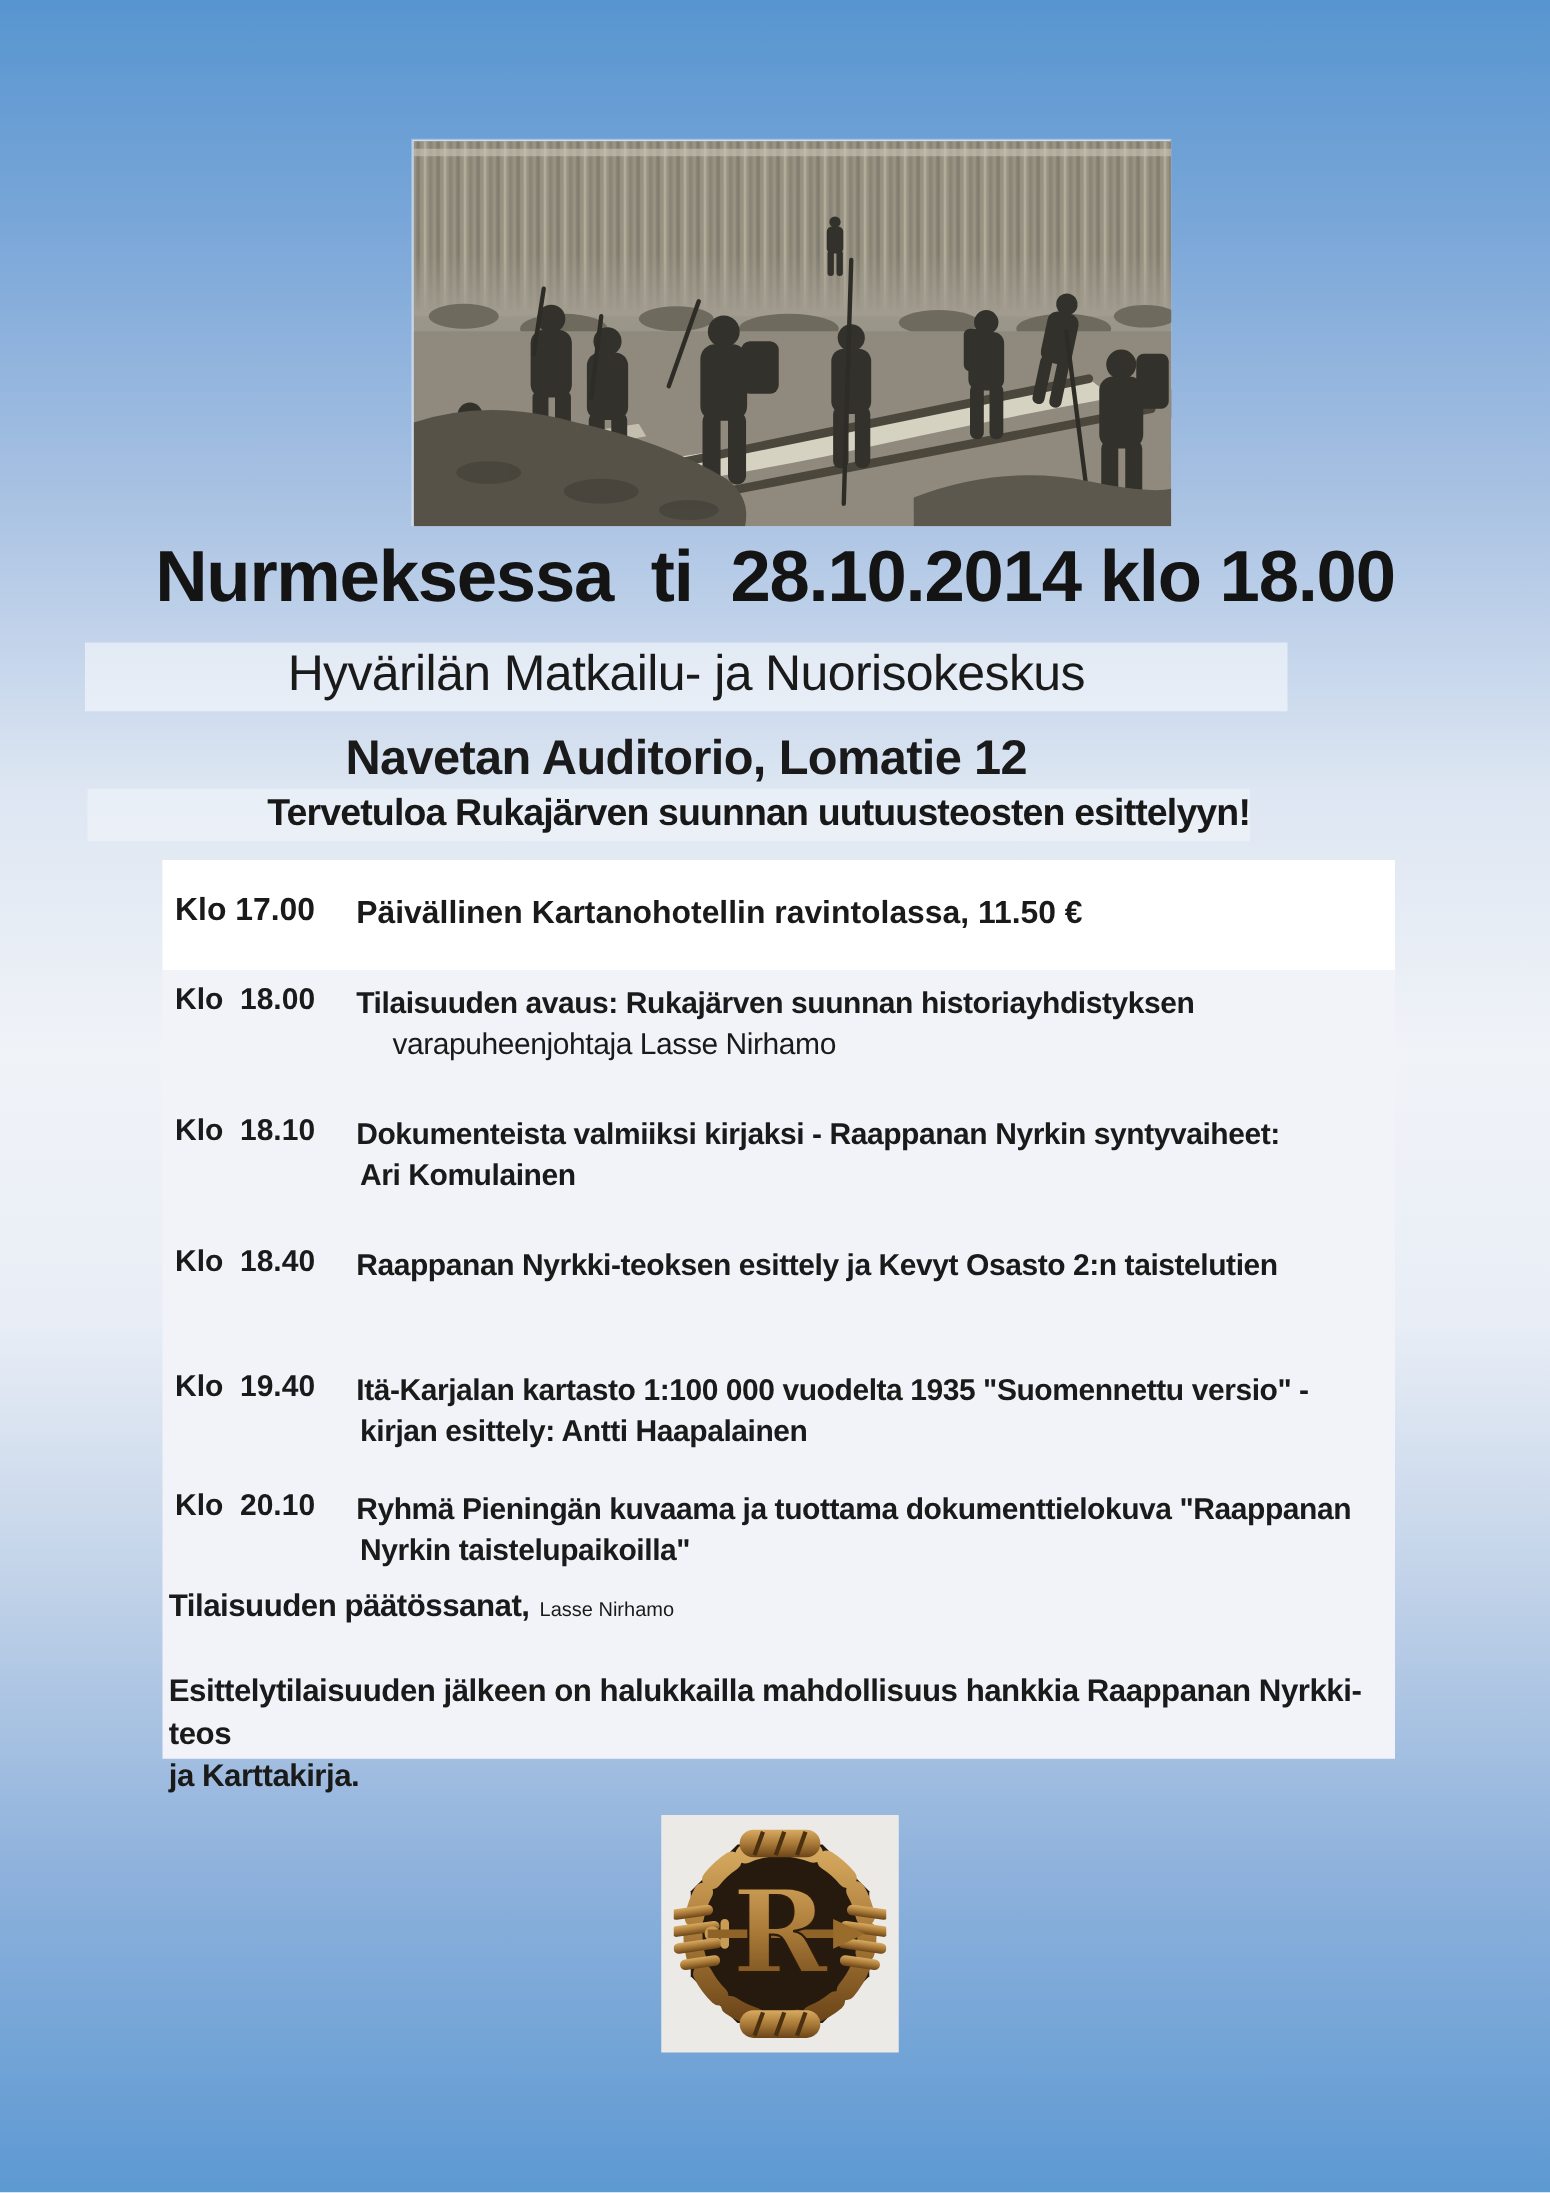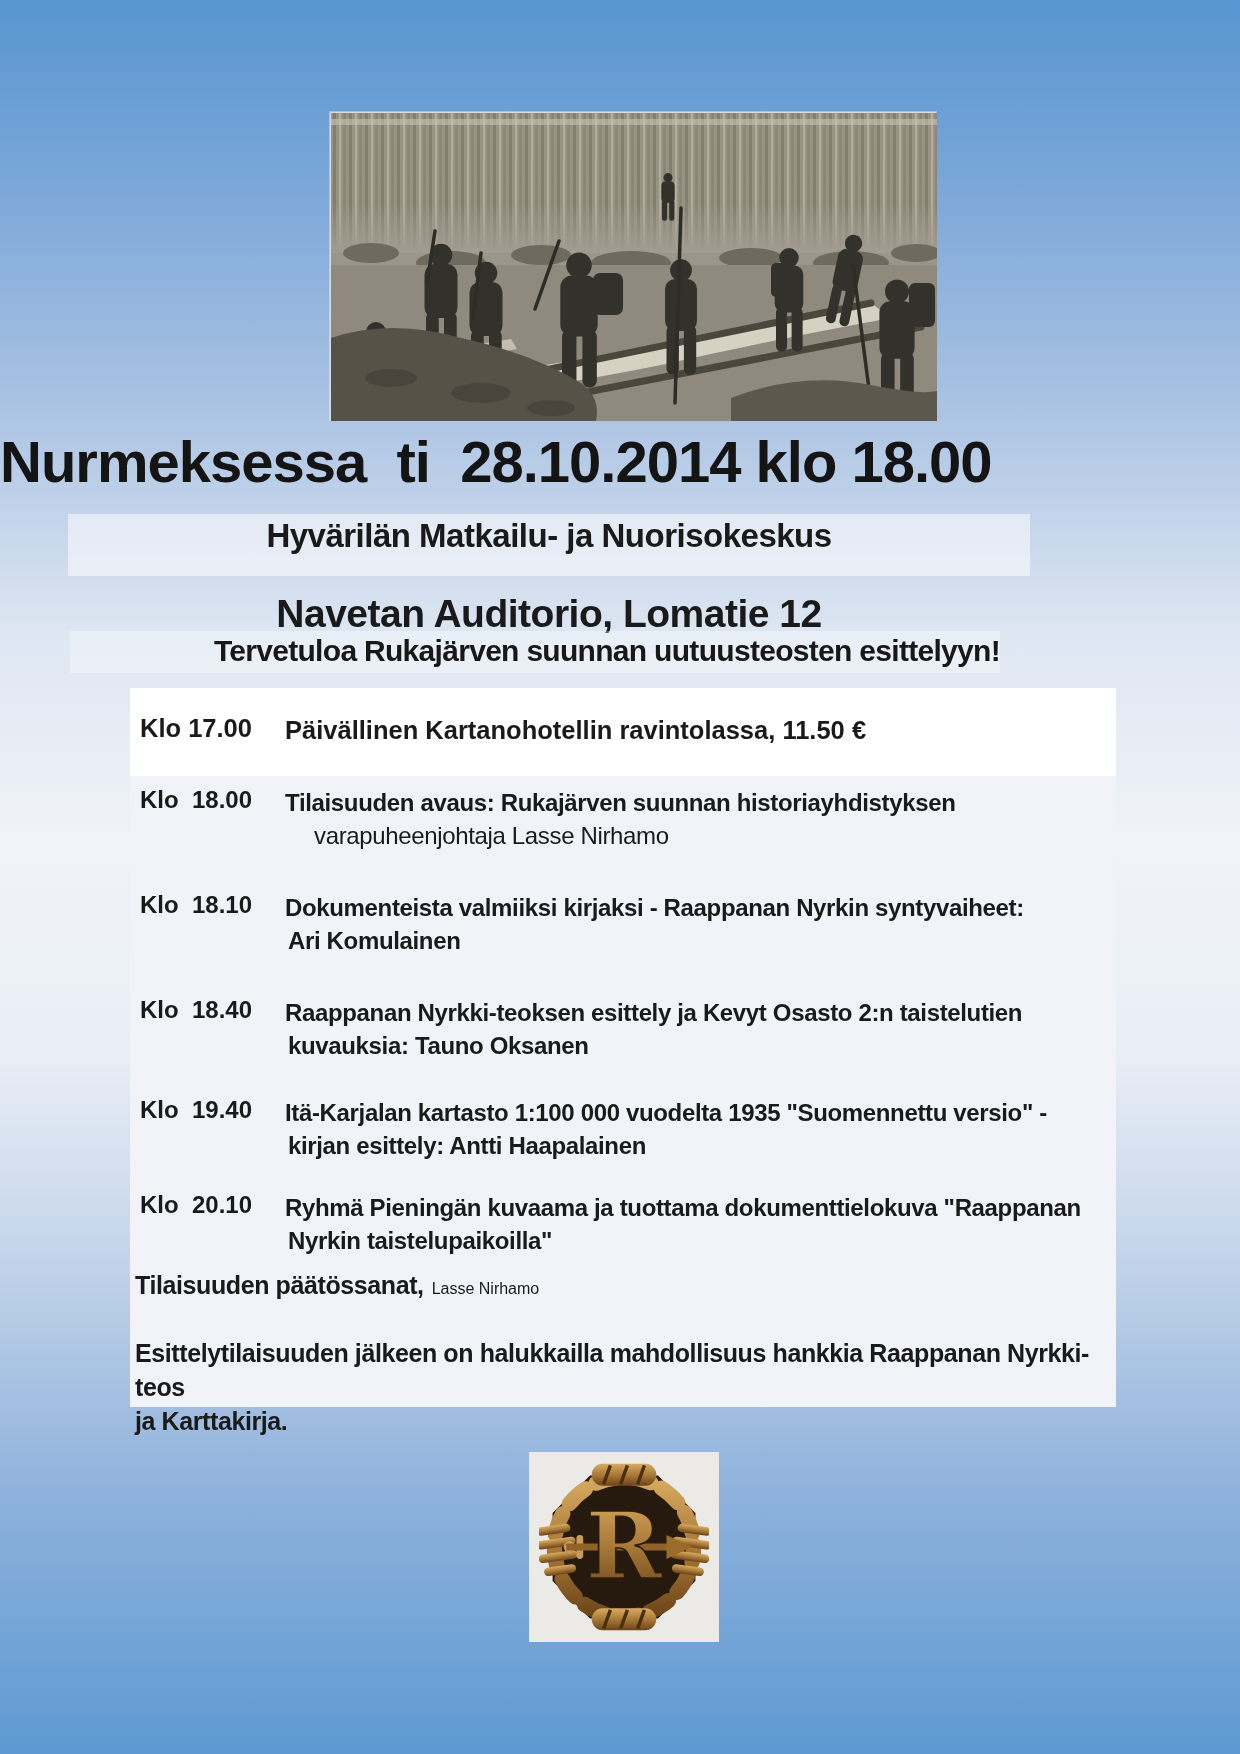--- a/index.html
+++ b/index.html
@@ -13,29 +13,29 @@
       #f0f3f8 48%, #e9eef6 60%, #c2d3e9 72%, #8fb2dc 85%, #5d99d2 100%);
   }
 
   .photo {
     position:absolute; left:330px; top:112px; width:606px; height:308px;
     border:1px solid #d7dce4; box-shadow:0 0 0 1px rgba(255,255,255,.35);
   }
   .photo svg { display:block; }
 
   .title {
-    position:absolute; top:428px; left:0; width:1240px; 
+    position:absolute; top:428px; left:0; width:1240px; text-align:center;
     font-size:58px; font-weight:700; letter-spacing:-1px; color:#141414;
     white-space:pre;
   }
 
   .venue-wrap { position:absolute; left:68px; top:514px; width:962px; text-align:center; }
   .venue-name {
-    font-size:33px; font-weight:700; letter-spacing:-.5px;
-    background:rgba(255,255,255,.52); padding:3px 0 21px;
+    font-size:40px; font-weight:400; letter-spacing:-.5px;
+    background:rgba(255,255,255,.52); padding:3px 0 7px;
   }
   .venue-address { font-size:39px; font-weight:700; letter-spacing:-.5px; padding:16px 0 2px; }
 
   .welcome-wrap {
     position:absolute; left:70px; top:631px; width:930px; text-align:right;
     background:rgba(255,255,255,.35); padding:3px 0 5px;
   }
   .welcome { font-size:30px; font-weight:700; letter-spacing:-.7px; color:#181818; }
 
   .panel { position:absolute; left:130px; top:688px; width:986px; height:719px; background:#f1f3f8; }
@@ -180,21 +180,20 @@
       <div class="d">
         <div>Dokumenteista valmiiksi kirjaksi - Raappanan Nyrkin syntyvaiheet:</div>
         <div>Ari Komulainen</div>
       </div>
     </div>
 
     <div class="row r3">
       <div class="t">Klo  18.40</div>
       <div class="d">
         <div>Raappanan Nyrkki-teoksen esittely ja Kevyt Osasto 2:n taistelutien</div>
-        <div>kuvauksia: Tauno Oksanen</div>
       </div>
     </div>
 
     <div class="row r4">
       <div class="t">Klo  19.40</div>
       <div class="d">
         <div>Itä-Karjalan kartasto 1:100 000 vuodelta 1935 "Suomennettu versio" -</div>
         <div>kirjan esittely: Antti Haapalainen</div>
       </div>
     </div>

